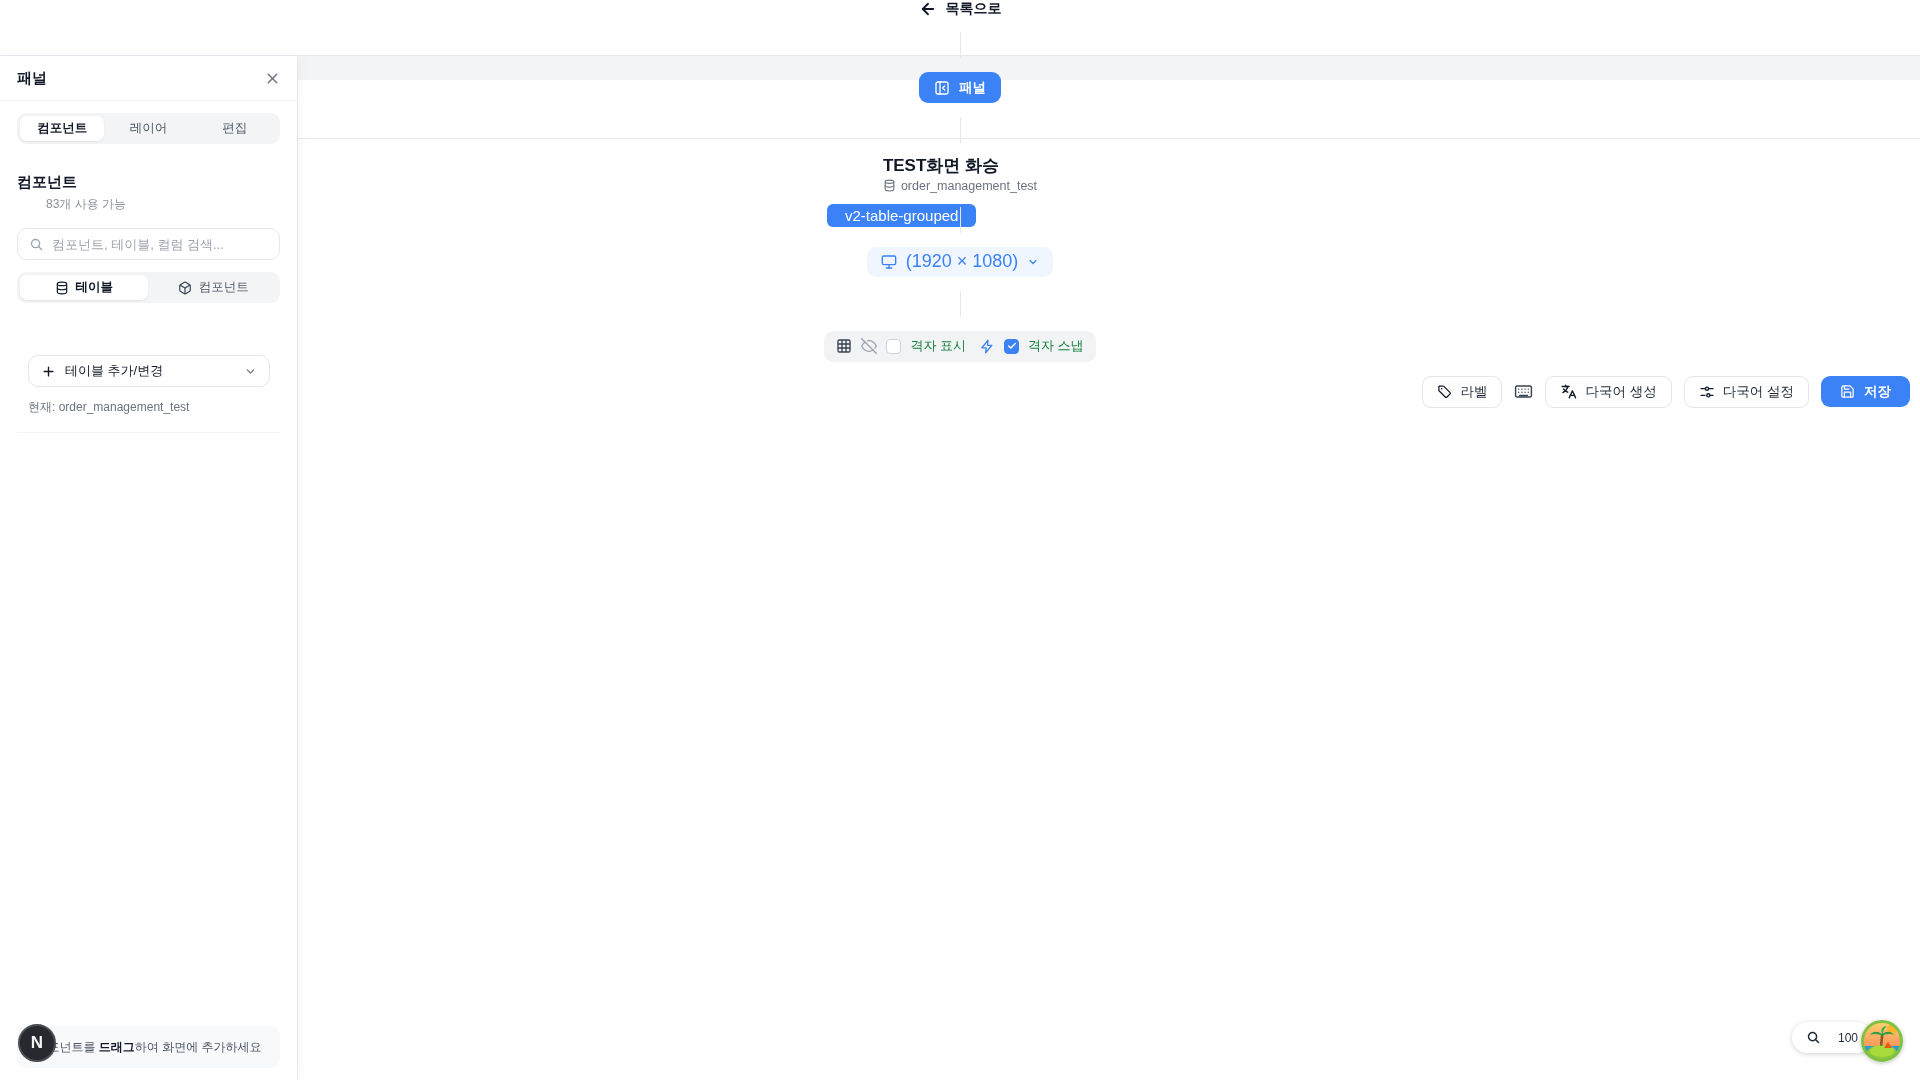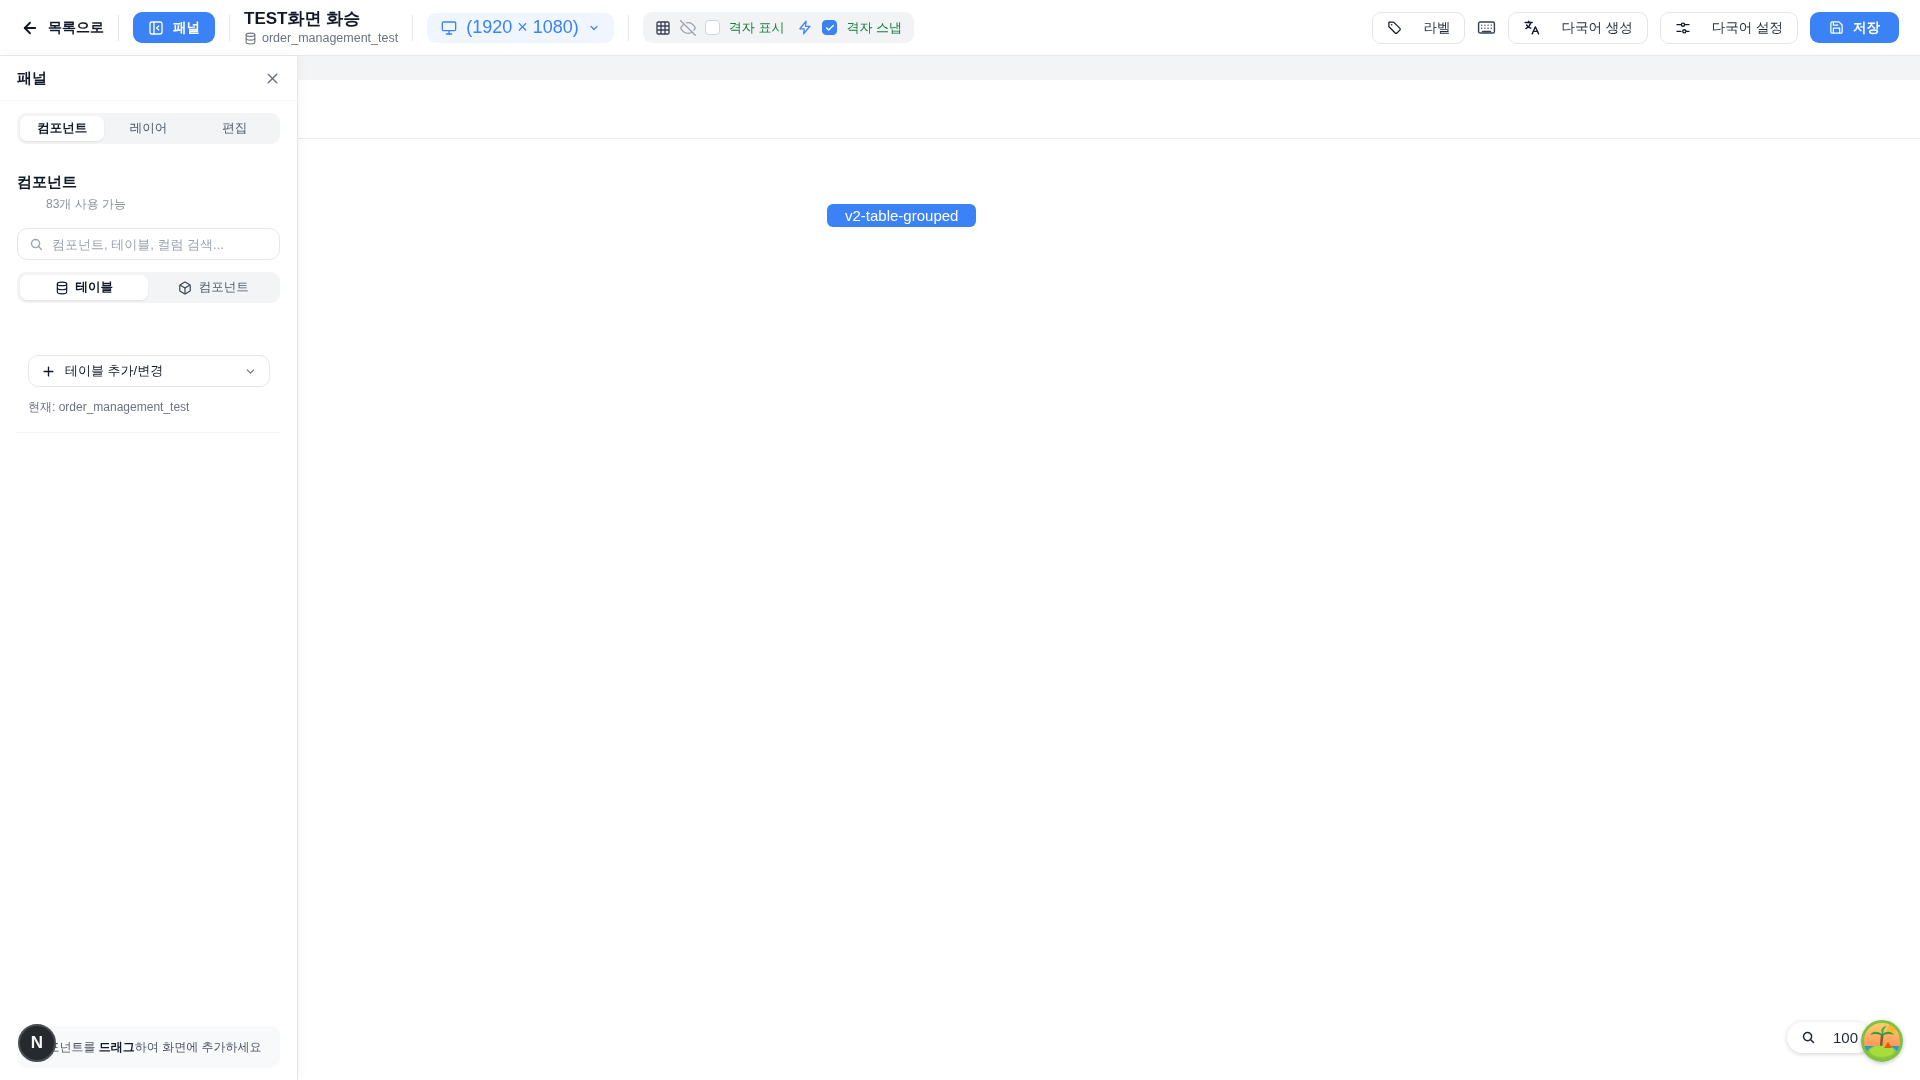--- a/index.html
+++ b/index.html
@@ -2,37 +2,37 @@
 <html><head>
 <meta charset="utf-8">
 <style>
   * { margin:0; padding:0; box-sizing:border-box; }
   html,body { width:1920px; height:1080px; overflow:hidden;
     font-family:"Liberation Sans", sans-serif; background:#fff; color:#1f2937; }
   .root { position:relative; width:1920px; height:1080px; }
 
   
   .toolbar { position:absolute; top:0; left:0; right:0; height:56px; background:#fff;
-    border-bottom:1px solid #e7e9ee; display:flex; align-items:center; padding:0 21px; gap:14px; z-index:40; }
+    border-bottom:1px solid #e7e9ee; display:flex; align-items:center; padding:0 10px; gap:14px; z-index:40;flex-direction:column; }
   .tb-sep { width:1px; height:26px; background:#e5e7eb; flex:none; }
   .tb-back { display:flex; align-items:center; gap:9px; font-size:14px; font-weight:700; color:#111827; cursor:pointer; flex:none; }
   .btn-blue { background:#3b82f6; color:#fff; border:none; border-radius:9px; height:31px;
     display:flex; align-items:center; gap:9px; padding:0 15px; font-size:13.5px; font-weight:700; cursor:pointer; flex:none; }
   .tb-titleblock { display:flex; flex-direction:column; justify-content:center; gap:3px; flex:none; }
   .tb-title { font-size:17px; font-weight:700; color:#111827; line-height:1.1; }
   .tb-subtitle { display:flex; align-items:center; gap:5px; font-size:12.5px; color:#6b7280; }
   .pill-viewport { display:flex; align-items:center; gap:9px; background:#eff6ff; color:#3b82f6;
     border-radius:9px; height:30px; padding:0 14px; font-size:18px; cursor:pointer; flex:none; }
   .grid-group { display:flex; align-items:center; gap:9px; background:#f1f3f5; border-radius:9px;
     height:31px; padding:0 12px; flex:none; }
   .grid-group .lbl { font-size:13px; color:#15803d; }
   .cbx { width:15px; height:15px; border-radius:4px; border:1.5px solid #cbd5e1; background:#fff; flex:none; cursor:pointer; }
   .cbx.checked { background:#3b82f6; border-color:#3b82f6; display:flex; align-items:center; justify-content:center; }
   .tb-right { margin-left:auto; display:flex; align-items:center; gap:12px; flex:none; }
-  .btn-ghost { display:flex; align-items:center; gap:21px; background:#fff; border:1px solid #e2e5ea;
+  .btn-ghost { display:flex; align-items:center; gap:8px; background:#fff; border:1px solid #e2e5ea;
     border-radius:9px; height:32px; padding:0 14px; font-size:13.5px; color:#1f2937; cursor:pointer; flex:none; }
   .icon-btn { background:none; border:none; cursor:pointer; display:flex; align-items:center; flex:none; }
 
   
   .canvas { position:absolute; top:56px; left:0; right:0; bottom:0; background:#f3f4f6; overflow:hidden; }
   .surface { position:absolute; top:24px; left:0; right:0; bottom:0; background:#fff; }
   .screen-topline { position:absolute; top:82px; left:0; right:0; height:0; border-bottom:1px solid #e8eaef; }
 
   .selected-box { position:absolute; left:100px; top:173px; width:852px; height:503px;
     background:#fff; border:2px solid #3b82f6; }
@@ -43,21 +43,21 @@
     border-radius:6px; padding:0 18px; font-size:15px; display:flex; align-items:center; }
 
   .dashed-box { position:absolute; left:1005px; top:306px; width:907px; height:496px;
     border:2px dashed #d5d9df; border-radius:10px; background:#fefefe;
     display:flex; flex-direction:column; align-items:center; justify-content:center; gap:6px; }
   .dashed-box .dtitle { font-size:14px; color:#4b5563; margin-top:8px; }
   .dashed-box .dsub { font-size:12px; color:#9aa1ac; }
 
   .zoom-pill { position:absolute; right:48px; top:966px; height:31px; background:#fff; border-radius:16px;
     box-shadow:0 1px 5px rgba(0,0,0,.18); display:flex; align-items:center; gap:17px; padding:0 14px;
-    font-size:15px; color:#1f2937; z-index:55; }
+    font-size:12px; color:#1f2937; z-index:55; }
   .island-btn { position:absolute; right:17px; top:964px; width:42px; height:42px; border-radius:50%;
     z-index:56; cursor:pointer; box-shadow:0 1px 4px rgba(0,0,0,.25); }
 
   
   .panel { position:absolute; top:56px; left:0; width:298px; bottom:0; background:#fff;
     border-right:1px solid #e5e7eb; box-shadow:2px 0 10px rgba(0,0,0,.04); z-index:50; }
   .panel-head { height:45px; display:flex; align-items:center; justify-content:space-between;
     padding:0 16px 0 17px; border-bottom:1px solid #f1f3f5; }
   .panel-head .ptitle { font-size:15px; font-weight:700; color:#111827; }
   .seg { margin:12px 17px 0; background:#f2f4f6; border-radius:9px; height:31px; display:flex; padding:3px; gap:2px; }

